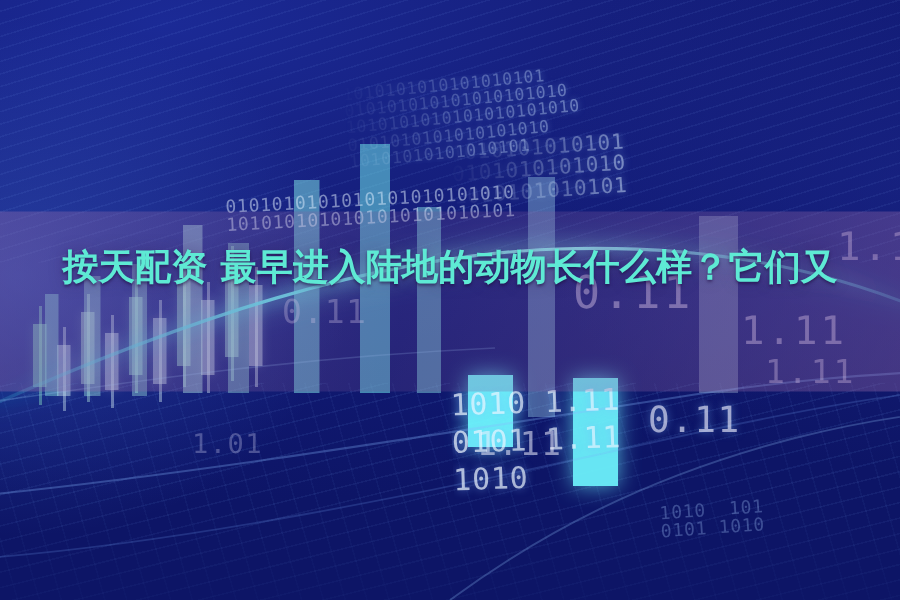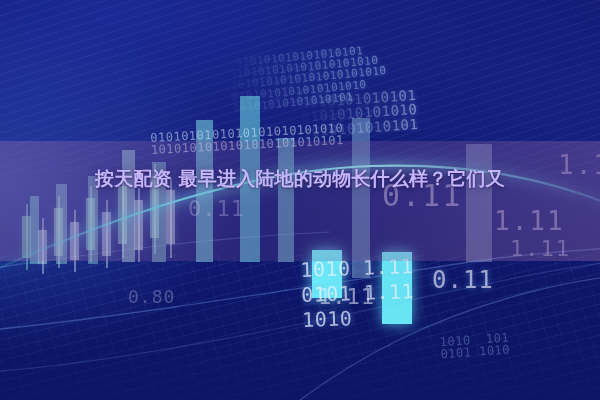--- a/index.html
+++ b/index.html
@@ -162,24 +162,24 @@
         rgba(120,80,150,.22) 45%,
         rgba(145,100,165,.40) 100%);
   }
 
   
   .headline {
     position: absolute;
     left: 0; right: 0;
     top: 160px;
     text-align: center;
-    color: #c4b5fd;
+    color: #5eead4;
     font-family: "DejaVu Sans", "Liberation Sans", sans-serif;
     font-weight: 700;
-    font-size: 19px;
+    font-size: 24px;
     line-height: 37px;
     letter-spacing: .2px;
     text-shadow:
        0 1px 2px rgba(30,10,60,.55),
        0 0 10px rgba(40,15,70,.35);
     padding: 0 12px;
     white-space: nowrap;
   }
   .headline .l2 { display: block; white-space: nowrap; }
 </style>
@@ -278,21 +278,21 @@
   <div class="binary binary-lower">1010 1.11
 0101 1.11
 1010</div>
   <div class="binary binary-faint-bottom">1010  101
 0101 1010</div>
 
   <div class="deci-1">0.11</div>
   <div class="deci-2">1.11</div>
   <div class="deci-3">1.11</div>
   <div class="deci-4">0.11</div>
-  <div class="deci-5">0.80</div>
+  <div class="deci-5">1.01</div>
   <div class="deci-6">0.11</div>
   <div class="deci-7">1.11</div>
   <div class="deci-8">1.11</div>
 
   <div class="purple-band tint"></div>
 
   <div class="headline">
     <span>按天配资 最早进入陆地的动物长什么样？它们又</span>
   </div>
 

